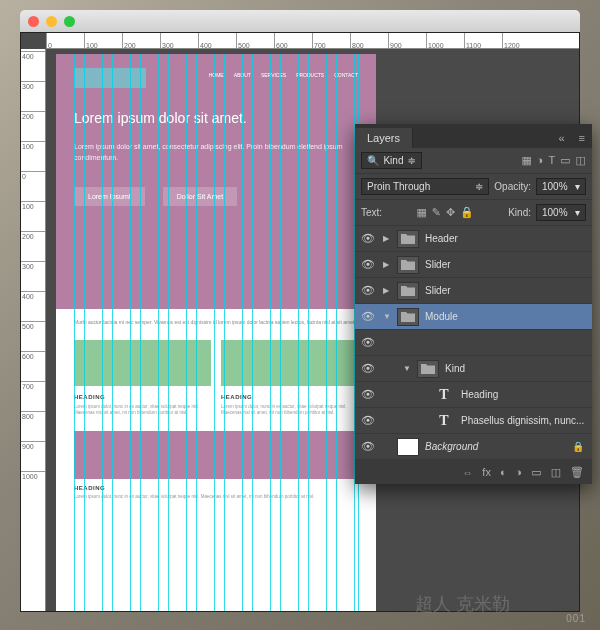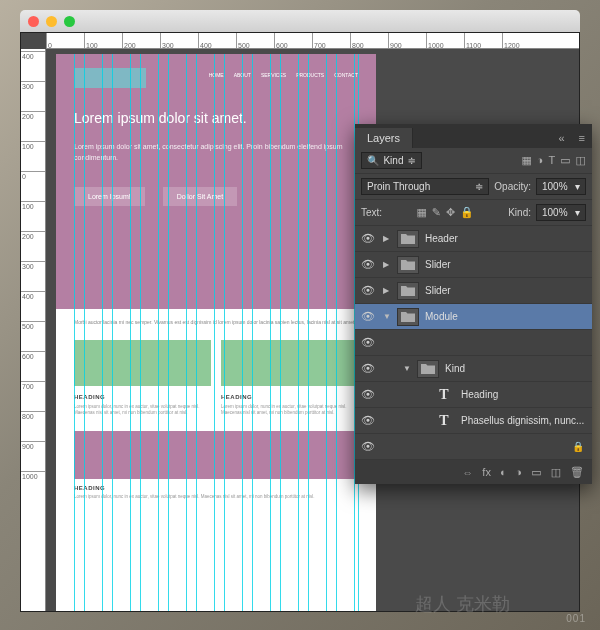--- a/index.html
+++ b/index.html
@@ -300,20 +300,25 @@
       <div class="layer">
         <span class="eye">👁</span>
         <span class="indent2" style="display:flex;align-items:center;gap:6px">
           <span class="arrow"></span>
           <span class="thumb T">T</span>
           <span class="lname">Phasellus dignissim, nunc...</span>
         </span>
       </div>
       <div class="layer">
         <span class="eye">👁</span>
+        <span class="" style="display:flex;align-items:center;gap:6px">
+          <span class="arrow"></span>
+          <span class="thumb white"></span>
+          <span class="lname i">Background</span>
+        </span>
         <span class="lock">🔒</span>
       </div>
     </div>
   <div class="pfoot">
     <span>⇔</span>
     <span>fx</span>
     <span>◐</span>
     <span>◑</span>
     <span>▭</span>
     <span>◫</span>

